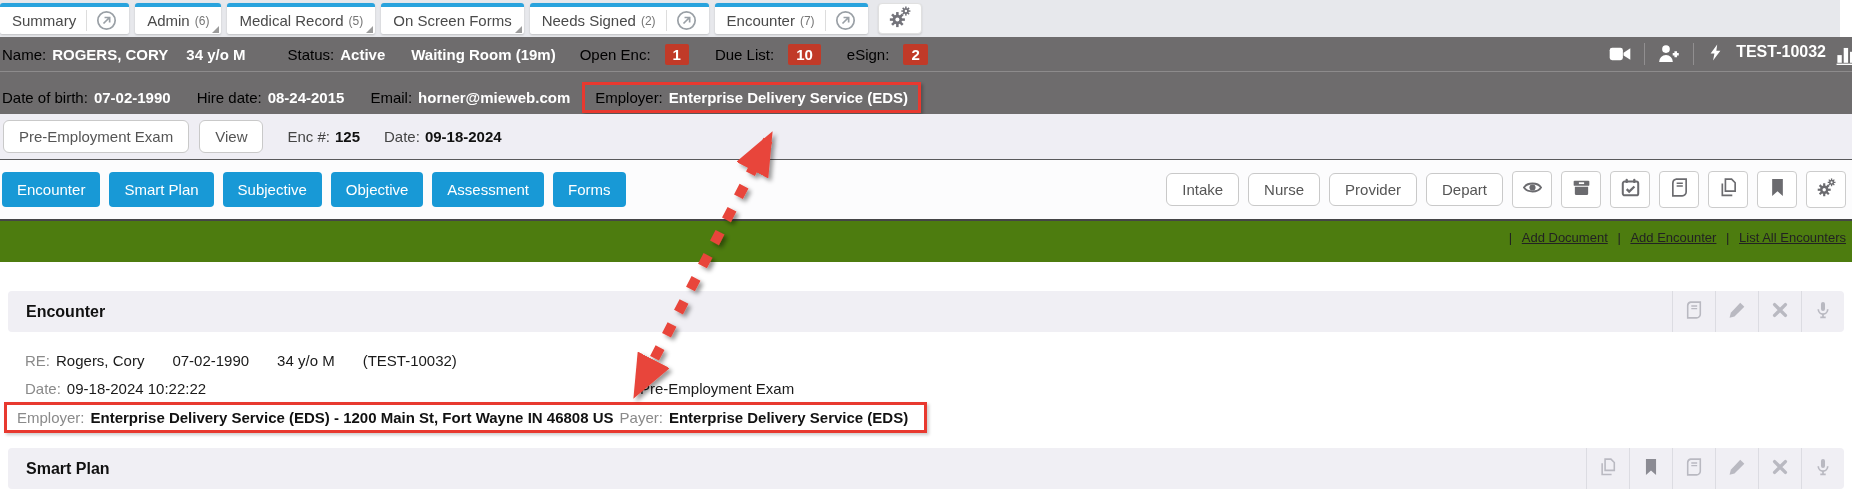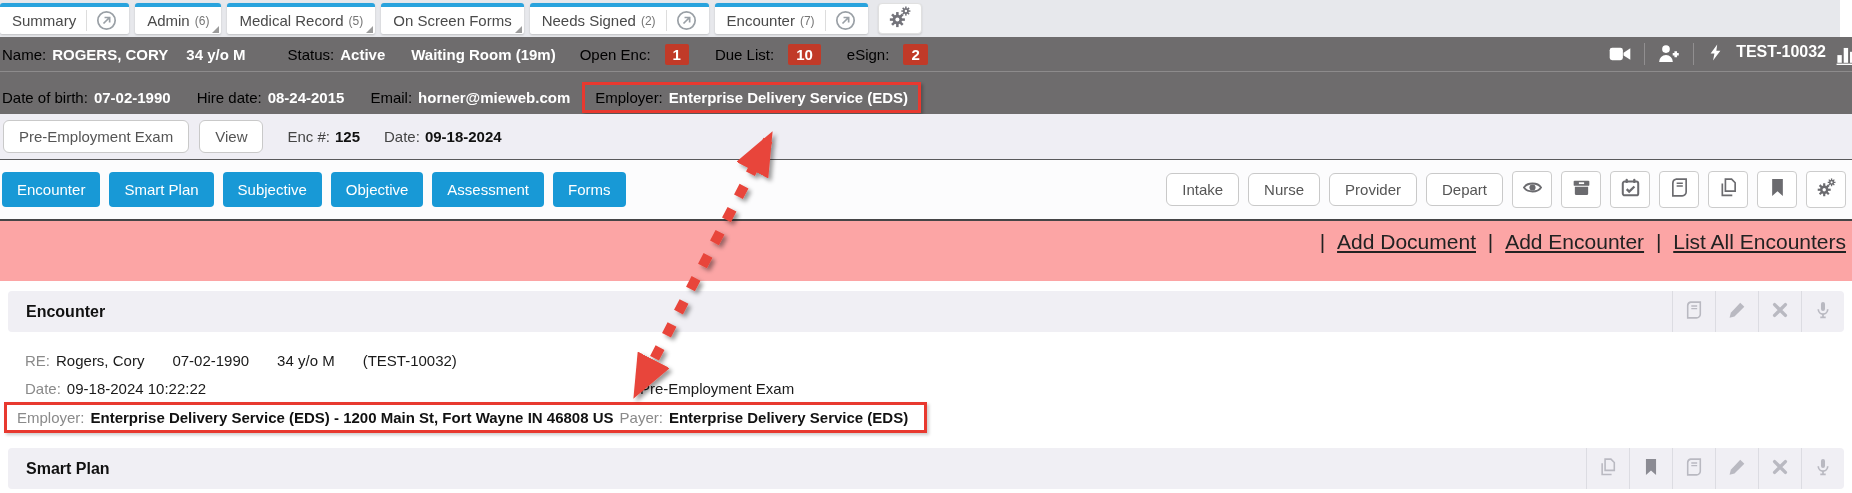--- a/index.html
+++ b/index.html
@@ -57,22 +57,22 @@
             display:flex; align-items:center; gap:9px; padding:0 6px 0 2px; }
   .btn-blue { background:#1899d6; color:#fff; border:none; border-radius:4px;
               padding:9px 15px; font-size:15px; cursor:pointer; white-space:nowrap;
               font-family:"Liberation Sans", sans-serif; }
   .nav-right { margin-left:auto; display:flex; align-items:center; gap:9px; }
   .icon-btn { width:40px; height:37px; background:#fff; border:1px solid #ccc; border-radius:4px;
               display:flex; align-items:center; justify-content:center; color:#6b6b6f; cursor:pointer; }
   .icon-btn svg { width:19px; height:19px; }
 
   
-  .linksrow { position:absolute; top:221px; left:0; right:0; height:60px; background:#fca5a5;
-              text-align:right; padding:9px 4px 0 0; font-size:21px; color:#222; }
+  .linksrow { position:absolute; top:221px; left:0; right:0; height:41px; background:#4d7c0f;
+              text-align:right; padding:9px 4px 0 0; font-size:13px; color:#222; }
   .lnk { color:#222; text-decoration:underline; margin:0 2px; cursor:pointer; }
   .sep { margin:0 4px; }
 
   
   .section-hdr { position:absolute; left:8px; right:8px; height:41px; background:#f0eff4;
                  border-radius:4px; display:flex; align-items:center; padding-left:18px;
                  font-size:16px; font-weight:bold; color:#111; }
   .hdr-enc { top:291px; }
   .hdr-sp  { top:448px; }
   .hicons { margin-left:auto; display:flex; height:100%; align-items:stretch; }

